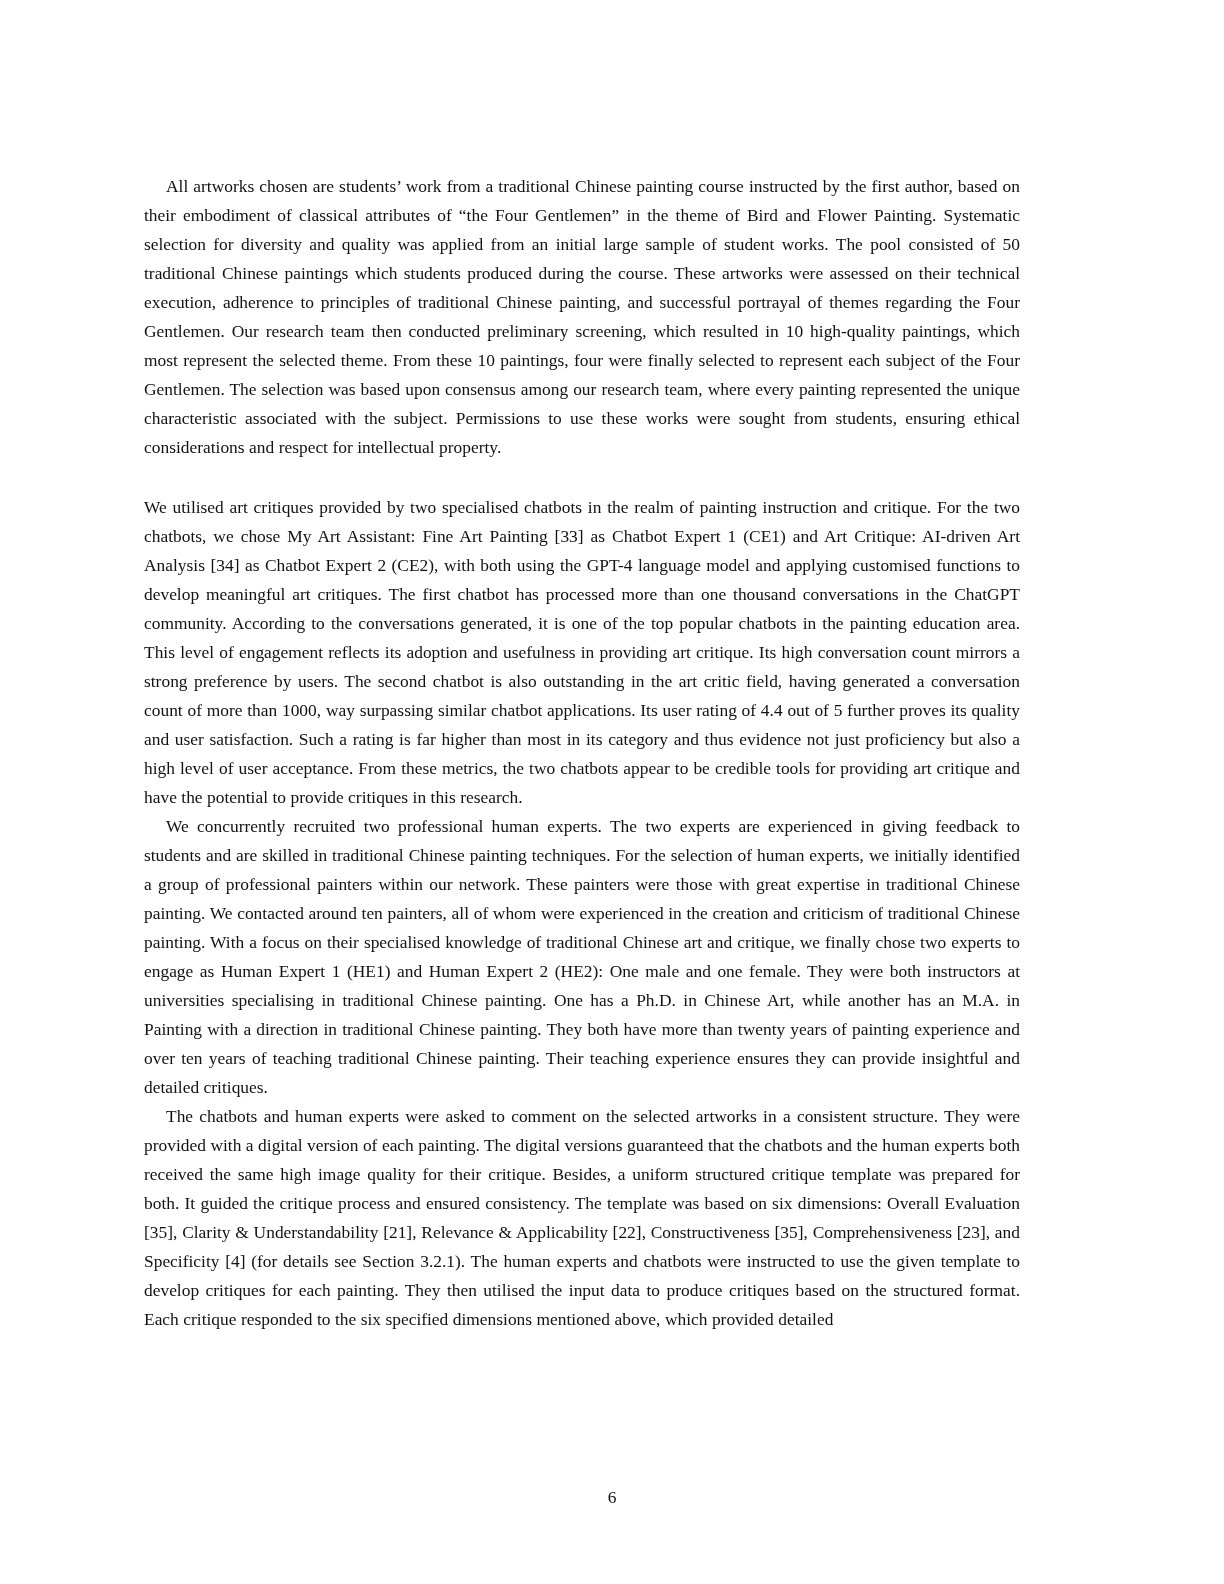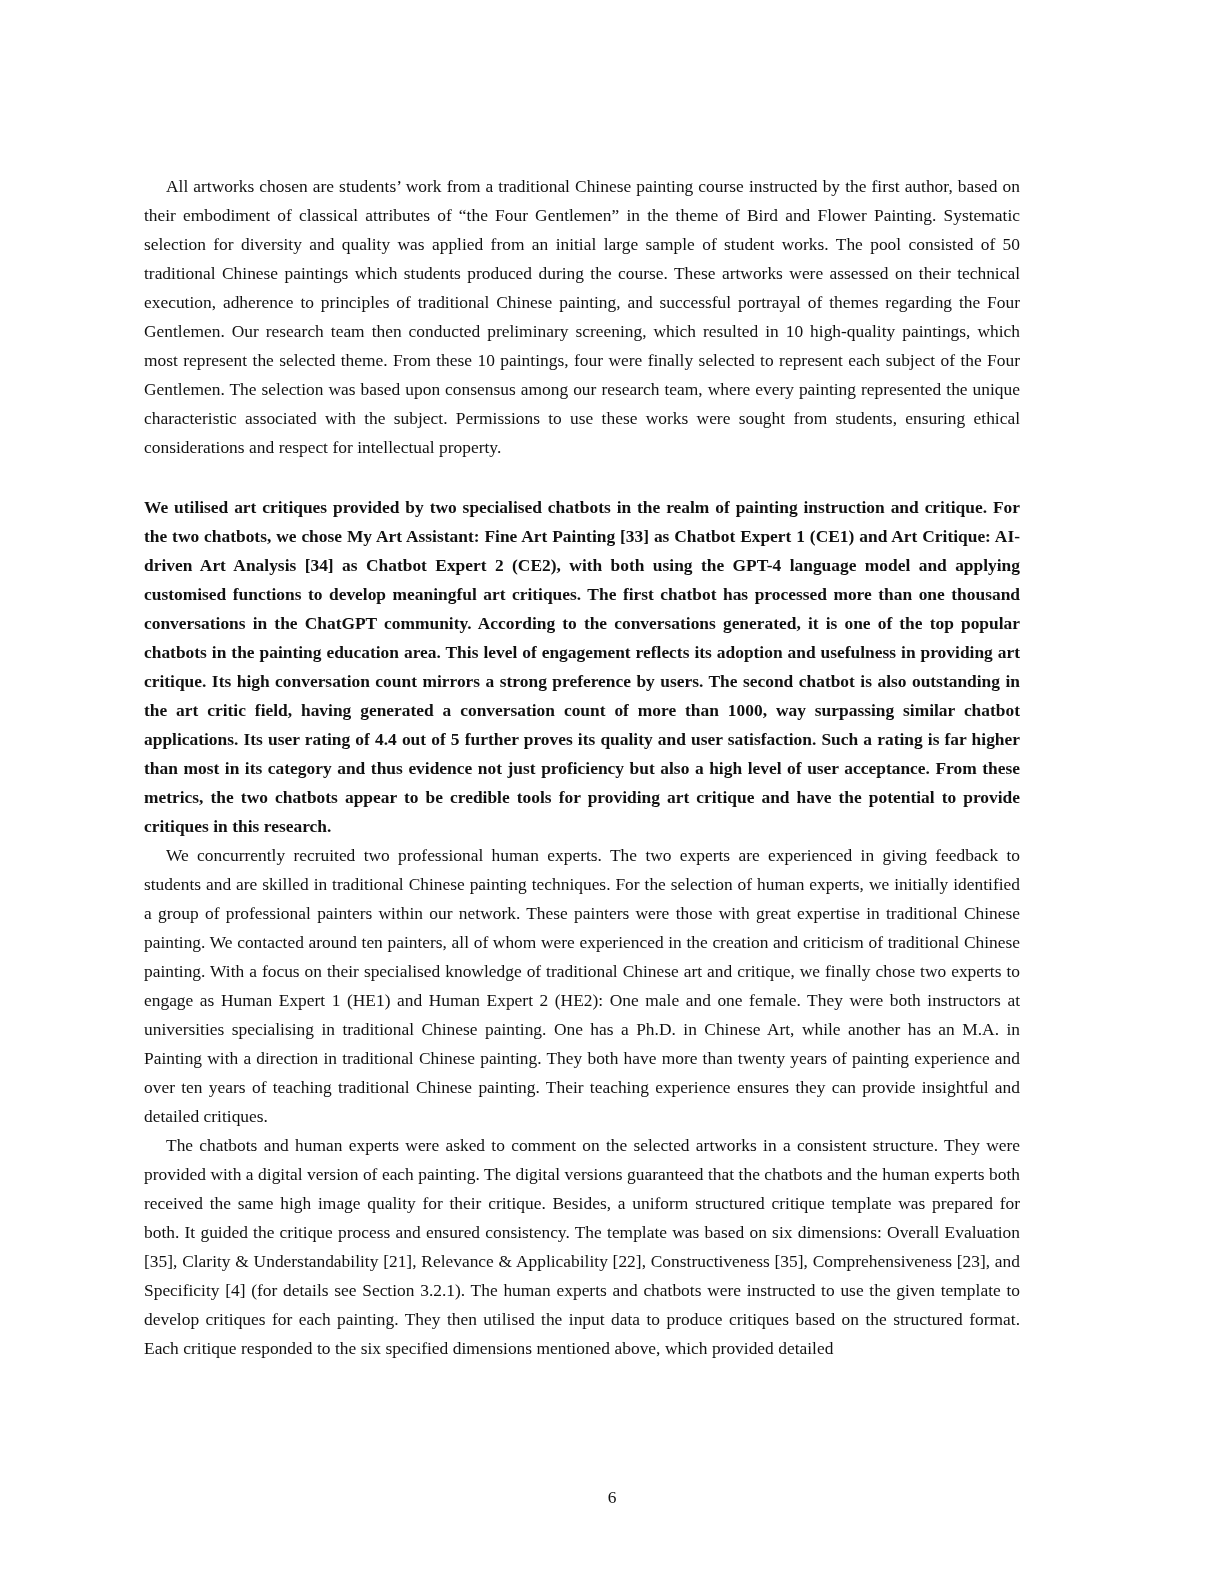--- a/index.html
+++ b/index.html
@@ -42,21 +42,20 @@
     word-spacing: 0.1px;
     color: #111111;
   }
 
   p.para.indent {
     text-indent: 22px;
   }
 
   p.para.noindent {
     text-indent: 0;
-    font-weight: bold;
   }
 
   h3.section-heading {
     margin: 0;
     font-size: 17.2px;
     line-height: 29px;
     font-style: italic;
     font-weight: normal;
     text-align: left;
     color: #111111;

